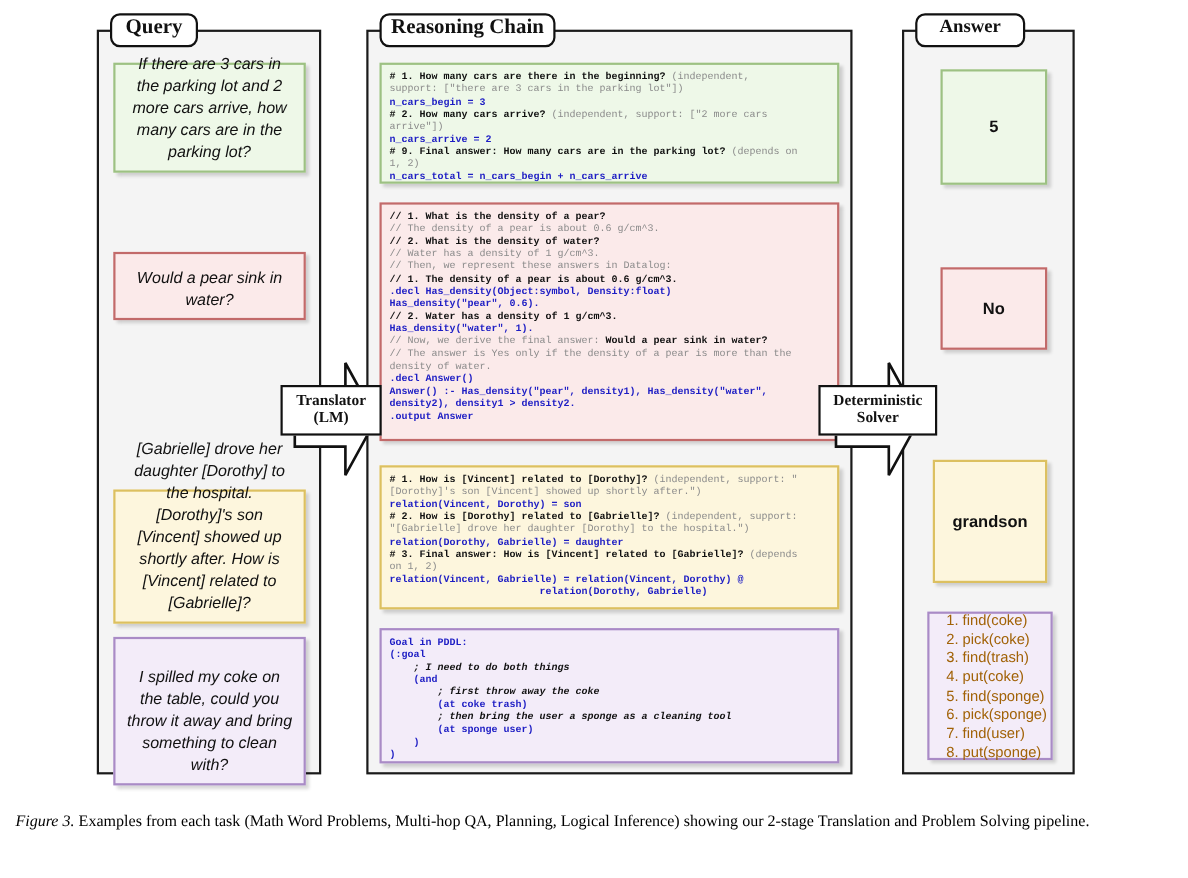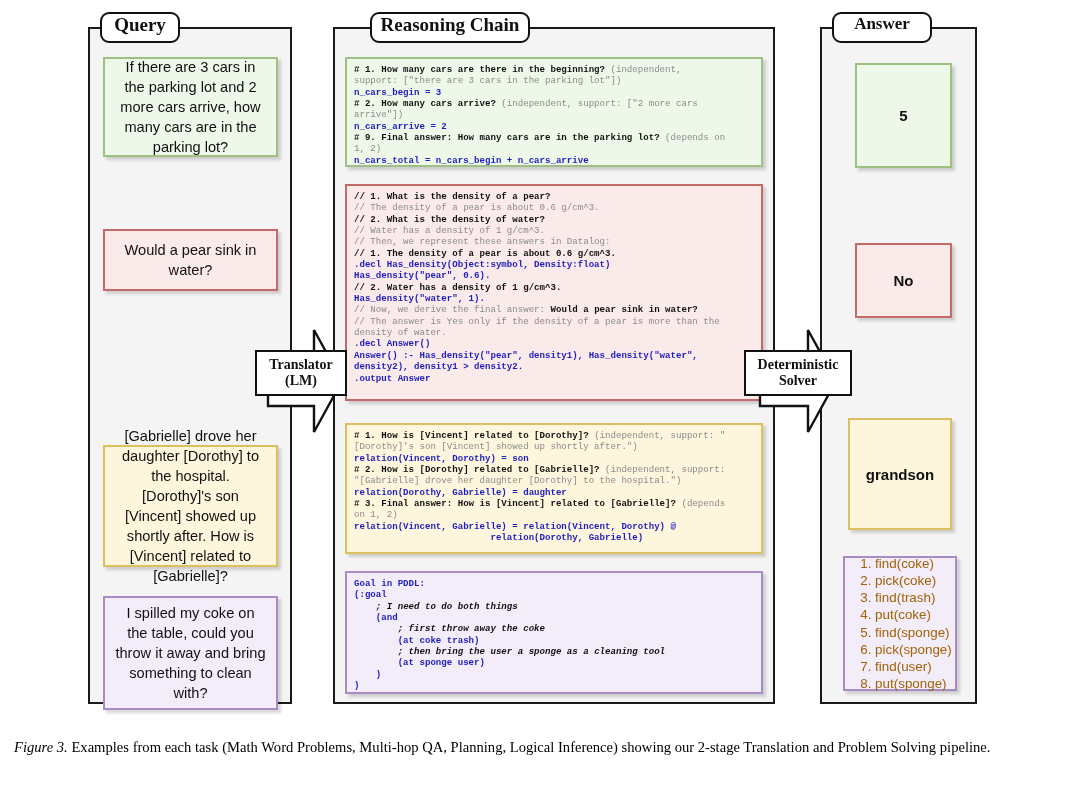--- a/index.html
+++ b/index.html
@@ -7,22 +7,22 @@
 
   
   .panel{position:absolute;background:#f4f4f4;border:2px solid #1a1a1a;box-sizing:border-box;}
   .panel-title{position:absolute;background:#ffffff;border:2px solid #111111;border-radius:9px;
                font-family:"Liberation Serif",serif;font-weight:bold;color:#111;
                display:flex;justify-content:center;box-sizing:border-box;z-index:6;}
 
   
   .cbox{position:absolute;box-sizing:border-box;border-width:2px;border-style:solid;
         box-shadow:3px 3px 3px rgba(0,0,0,0.16);z-index:3;}
-  .qbox{display:flex;align-items:center;justify-content:center;text-align:center;
-        font-size:14.6px;line-height:20px;color:#111;padding:6px 10px;}
+  .qbox{display:flex;align-items:flex-end;justify-content:center;text-align:center;
+        font-size:14.6px;line-height:20px;color:#111;padding:6px 10px;font-style:italic;}
   .abox{display:flex;align-items:center;justify-content:center;text-align:center;
         font-weight:bold;font-size:15px;color:#111;}
 
   .green  {background:#eef8e8;border-color:#9dc183;}
   .red    {background:#fbeaea;border-color:#c26a6a;}
   .yellow {background:#fdf6dd;border-color:#dcc060;}
   .purple {background:#f3ecf9;border-color:#a98bc6;}
 
   
   .code{font-family:"Liberation Mono",monospace;font-size:9.1px;line-height:11.35px;
@@ -51,37 +51,37 @@
 </head>
 <body>
 
 <div class="panel" style="left:88px;top:27px;width:204px;height:677px;"></div>
 <div class="panel" style="left:333px;top:27px;width:442px;height:677px;"></div>
 <div class="panel" style="left:820px;top:27px;width:157px;height:677px;"></div>
 
 <div class="panel-title" style="left:100px;top:12px;width:80px;height:31px;font-size:19px;">
   <span>Query</span>
 </div>
-<div class="panel-title" style="left:345px;top:12px;width:160px;height:31px;font-size:19px;margin-left:25px;">
+<div class="panel-title" style="left:345px;top:12px;width:160px;height:31px;font-size:19px;">
   <span>Reasoning Chain</span>
 </div>
 <div class="panel-title" style="left:832px;top:12px;width:100px;height:31px;font-size:17px;">
   <span>Answer</span>
 </div>
 
 <div class="cbox qbox green" style="left:103px;top:57px;width:175px;height:100px;">
   <span>If there are 3 cars in the parking lot and 2 more cars arrive, how many cars are in the parking lot?</span>
 </div>
 <div class="cbox qbox red" style="left:103px;top:229px;width:175px;height:62px;">
   <span>Would a pear sink in water?</span>
 </div>
 <div class="cbox qbox yellow" style="left:103px;top:445px;width:175px;height:122px;">
   <span>[Gabrielle] drove her daughter [Dorothy] to the hospital. [Dorothy]'s son [Vincent] showed up shortly after. How is [Vincent] related to [Gabrielle]?</span>
 </div>
-<div class="cbox qbox purple" style="left:103px;top:596px;width:175px;height:114px;">
+<div class="cbox qbox purple" style="left:103px;top:579px;width:175px;height:135px;">
   <span>I spilled my coke on the table, could you throw it away and bring something to clean with?</span>
 </div>
 
 <div class="cbox code green" style="left:345px;top:57px;width:418px;height:110px;"><span><span class="cmb"># 1. How many cars are there in the beginning?</span><span class="cm"> (independent,
 support: ["there are 3 cars in the parking lot"])</span>
 <span class="pl">n_cars_begin = 3</span>
 <span class="cmb"># 2. How many cars arrive?</span><span class="cm"> (independent, support: ["2 more cars
 arrive"])</span>
 <span class="pl">n_cars_arrive = 2</span>
 <span class="cmb"># 9. Final answer: How many cars are in the parking lot?</span><span class="cm"> (depends on

